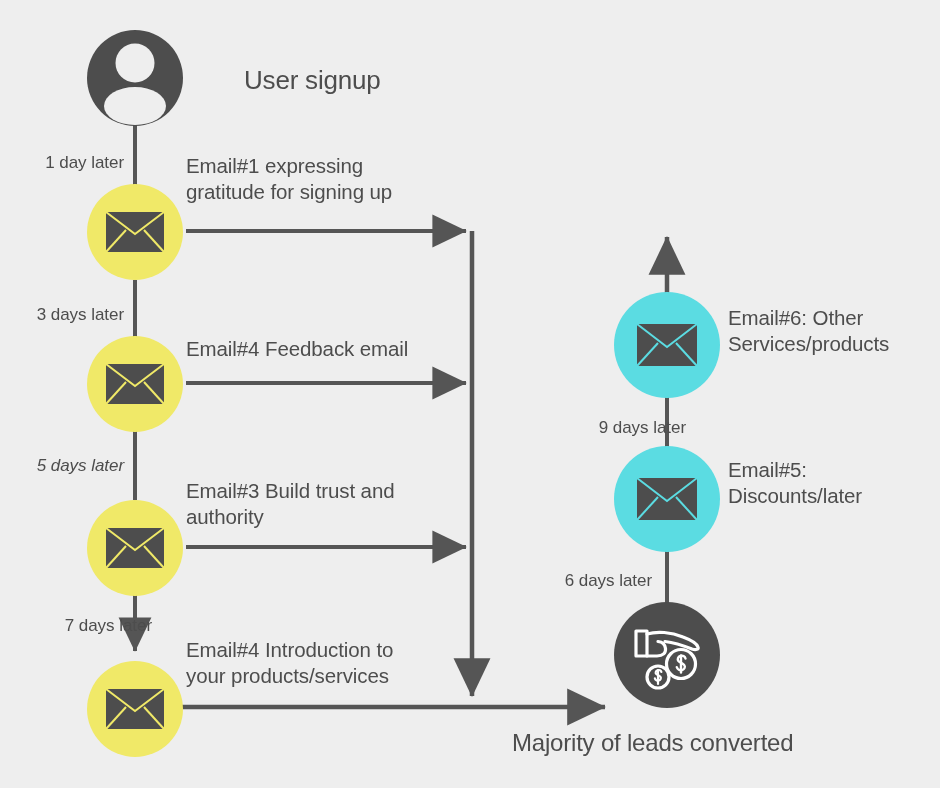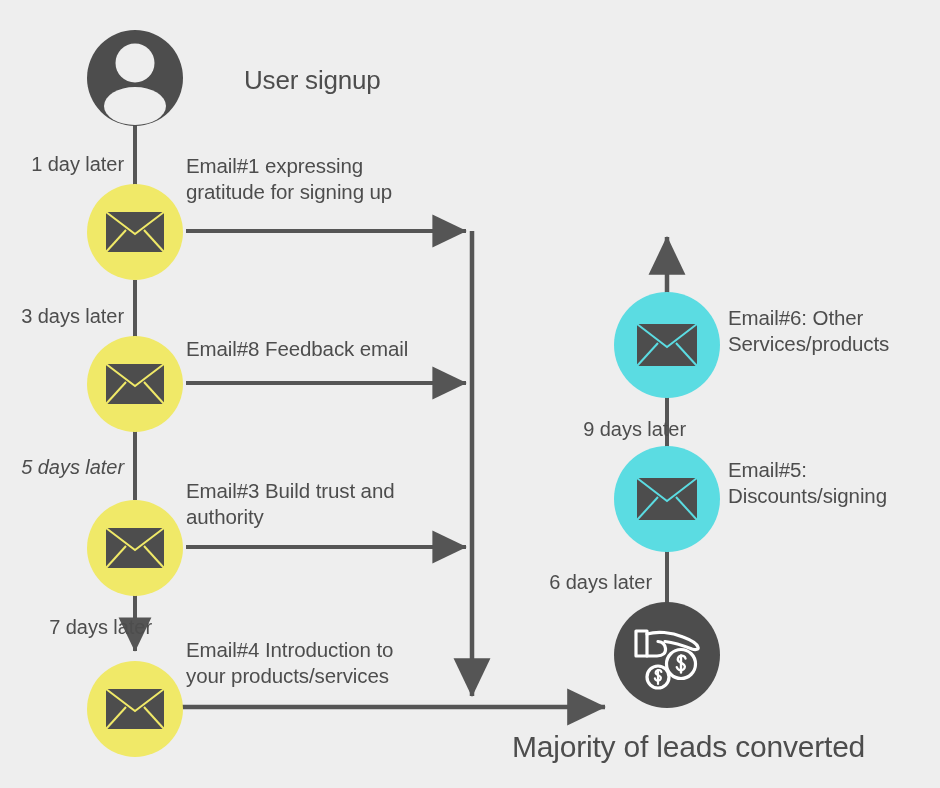--- a/index.html
+++ b/index.html
@@ -33,30 +33,30 @@
     position: absolute;
     color: #4d4d4d;
     white-space: pre;
     line-height: 1.28;
   }
   .node-label {
     font-size: 20.5px;
     letter-spacing: -0.1px;
   }
   .time-label {
-    font-size: 20px;
+    font-size: 17px;
     letter-spacing: -0.05px;
     text-align: right;
   }
   .title-label {
     font-size: 26px;
     letter-spacing: -0.2px;
   }
   .footer-label {
-    font-size: 30px;
+    font-size: 24px;
     letter-spacing: -0.2px;
   }
 </style>
 </head>
 <body>
 
 <div id="diagram-root">
 
   <svg class="canvas" viewBox="0 0 940 788" xmlns="http://www.w3.org/2000/svg">
     <defs>
@@ -186,33 +186,33 @@
                  C-10,20.1 -7.8,20.5 -6.6,21.8 C-5.6,23 -6.3,25.1 -8.1,25.5
                  C-9.9,25.9 -11.7,25 -12.1,23.4" stroke-width="2.2"></path>
       </g>
     </g>
   </svg>
 
   <div class="txt title-label" style="left:204px; top:64px;margin-left:40px;">User signup</div>
 
   <div class="txt node-label" style="left:186px; top:153px;"><span>Email#1 expressing</span><br><span>gratitude for signing up</span></div>
 
-  <div class="txt node-label" style="left:186px; top:336px;"><span>Email#8 Feedback email</span></div>
+  <div class="txt node-label" style="left:186px; top:336px;"><span>Email#4 Feedback email</span></div>
 
   <div class="txt node-label" style="left:186px; top:478px;"><span>Email#3 Build trust and</span><br><span>authority</span></div>
 
   <div class="txt node-label" style="left:186px; top:637px;"><span>Email#4 Introduction to</span><br><span>your products/services</span></div>
 
   <div class="txt time-label" style="left:0px; width:124px; top:152px;">1 day later</div>
   <div class="txt time-label" style="left:0px; width:124px; top:304px;">3 days later</div>
   <div class="txt time-label" style="left:0px; width:124px; top:455px;font-style:italic;">5 days later</div>
   <div class="txt time-label" style="left:0px; width:124px; top:615px;padding-left:28px;">7 days later</div>
 
   <div class="txt node-label" style="left:728px; top:305px;"><span>Email#6: Other</span><br><span>Services/products</span></div>
 
-  <div class="txt node-label" style="left:728px; top:457px;"><span>Email#5:</span><br><span>Discounts/signing</span></div>
+  <div class="txt node-label" style="left:728px; top:457px;"><span>Email#5:</span><br><span>Discounts/later</span></div>
 
   <div class="txt time-label" style="left:470px; width:182px; top:417px;padding-left:34px;">9 days later</div>
   <div class="txt time-label" style="left:470px; width:182px; top:570px;">6 days later</div>
 
   <div class="txt footer-label" style="left:512px; top:728px;">Majority of leads converted</div>
 
 </div>
 
 </body></html>

